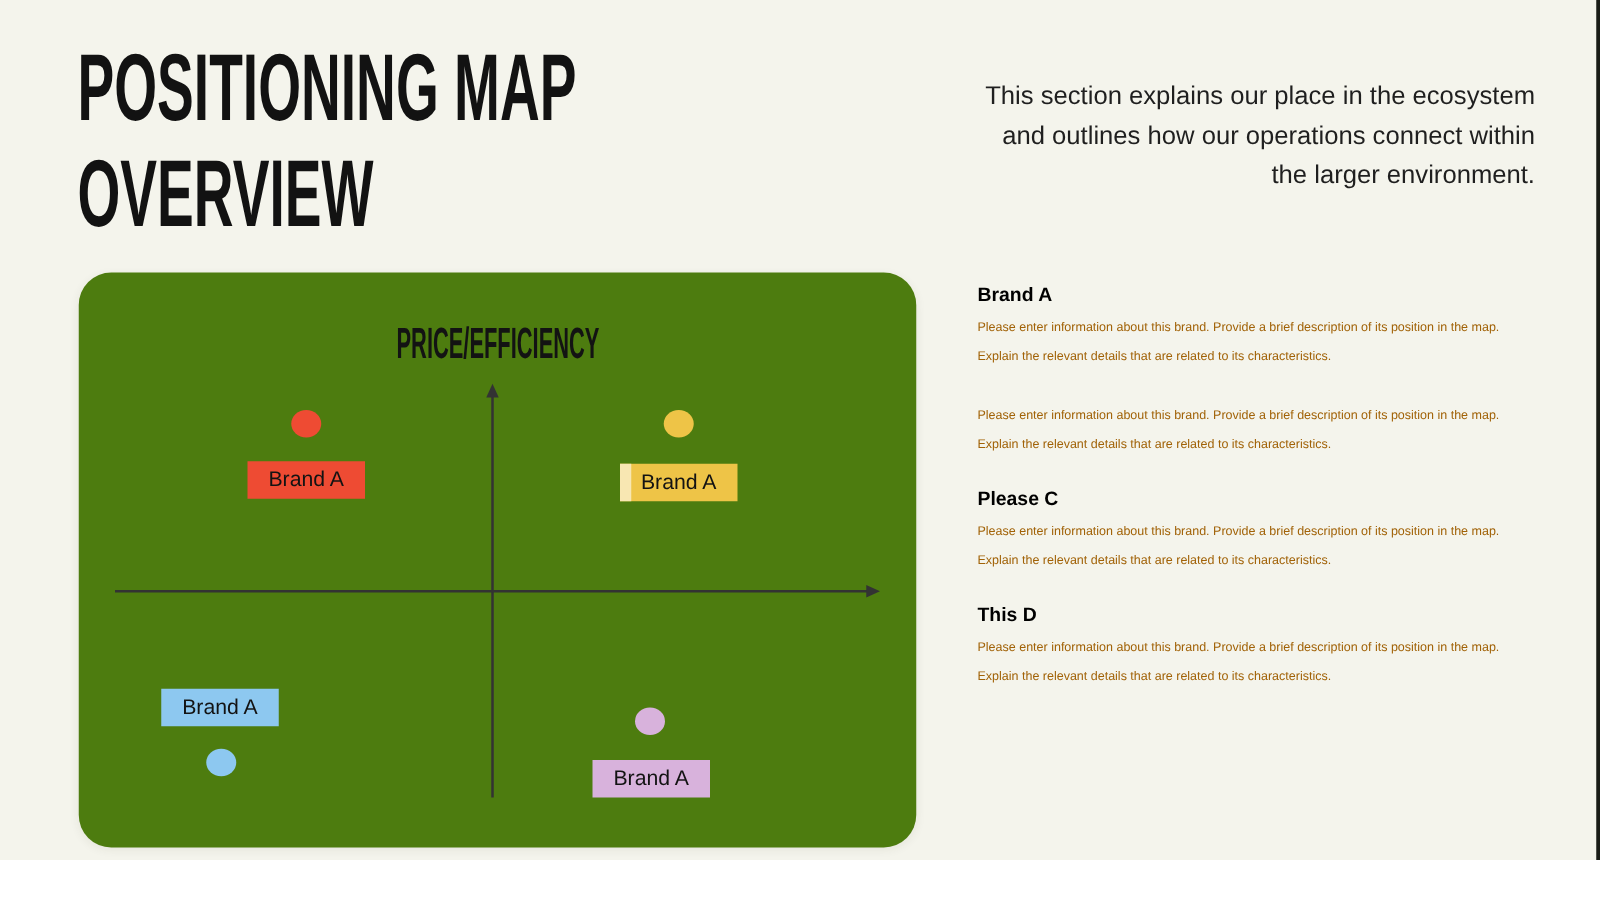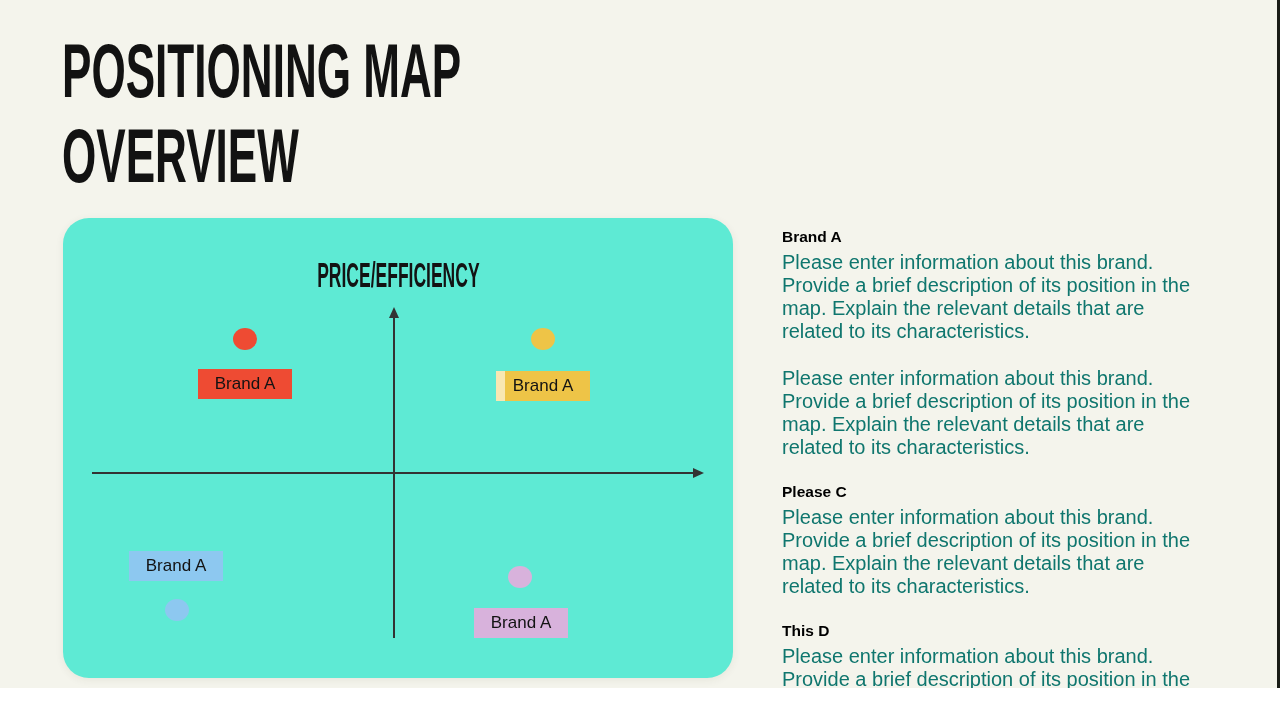--- a/index.html
+++ b/index.html
@@ -41,36 +41,37 @@
 
   .dot-1 { left:170px; top:110px; }  .tag-1 { left:135px; top:151px; }
   .dot-2 { left:468px; top:110px; }  .tag-2 { left:433px; top:153px; }
   .tag-3 { left:66px;  top:333px; }  .dot-3 { left:102px; top:381px; }
   .dot-4 { left:445px; top:348px; }  .tag-4 { left:411px; top:390px; }
 
   
   .brand-list { position:absolute; left:782px; top:228px; width:425px; }
   .brand-block { margin-bottom:24px; }
   .brand-name { font-size:15.5px; font-weight:700; color:#000; margin-bottom:5px; }
-  .brand-desc { font-size:20px; line-height:23px; color:#0f766e; }
+  .brand-desc { font-size:10px; line-height:23px; color:#a16207; }
 </style>
 </head>
 <body>
 
 <div class="slide" style="background-color: rgb(244, 244, 236);">
 
   <div class="edge-bar" style="background-color: rgb(25, 28, 22);"></div>
 
   <h1 class="title">
     <span class="title-line">POSITIONING MAP</span>
     <span class="title-line">OVERVIEW</span>
   </h1>
 
+  <p class="intro">This section explains our place in the ecosystem and outlines how our operations connect within the larger environment.</p>
 
-  <div class="map-card" style="background-color: #5eead4;">
+  <div class="map-card" style="background-color: #4d7c0f;">
 
     <div class="axis-label-y">
       <span class="squeeze">PRICE/EFFICIENCY</span>
     </div>
 
     <svg class="axes-svg" viewBox="0 0 670 460" style="color: rgb(51, 51, 51);">
       <line x1="331" y1="99" x2="331" y2="420" stroke="currentColor" stroke-width="2"></line>
       <polygon points="331,89 326,100 336,100" fill="currentColor"></polygon>
       <line x1="29" y1="255" x2="631" y2="255" stroke="currentColor" stroke-width="2"></line>
       <polygon points="641,255 630,250 630,260" fill="currentColor"></polygon>

